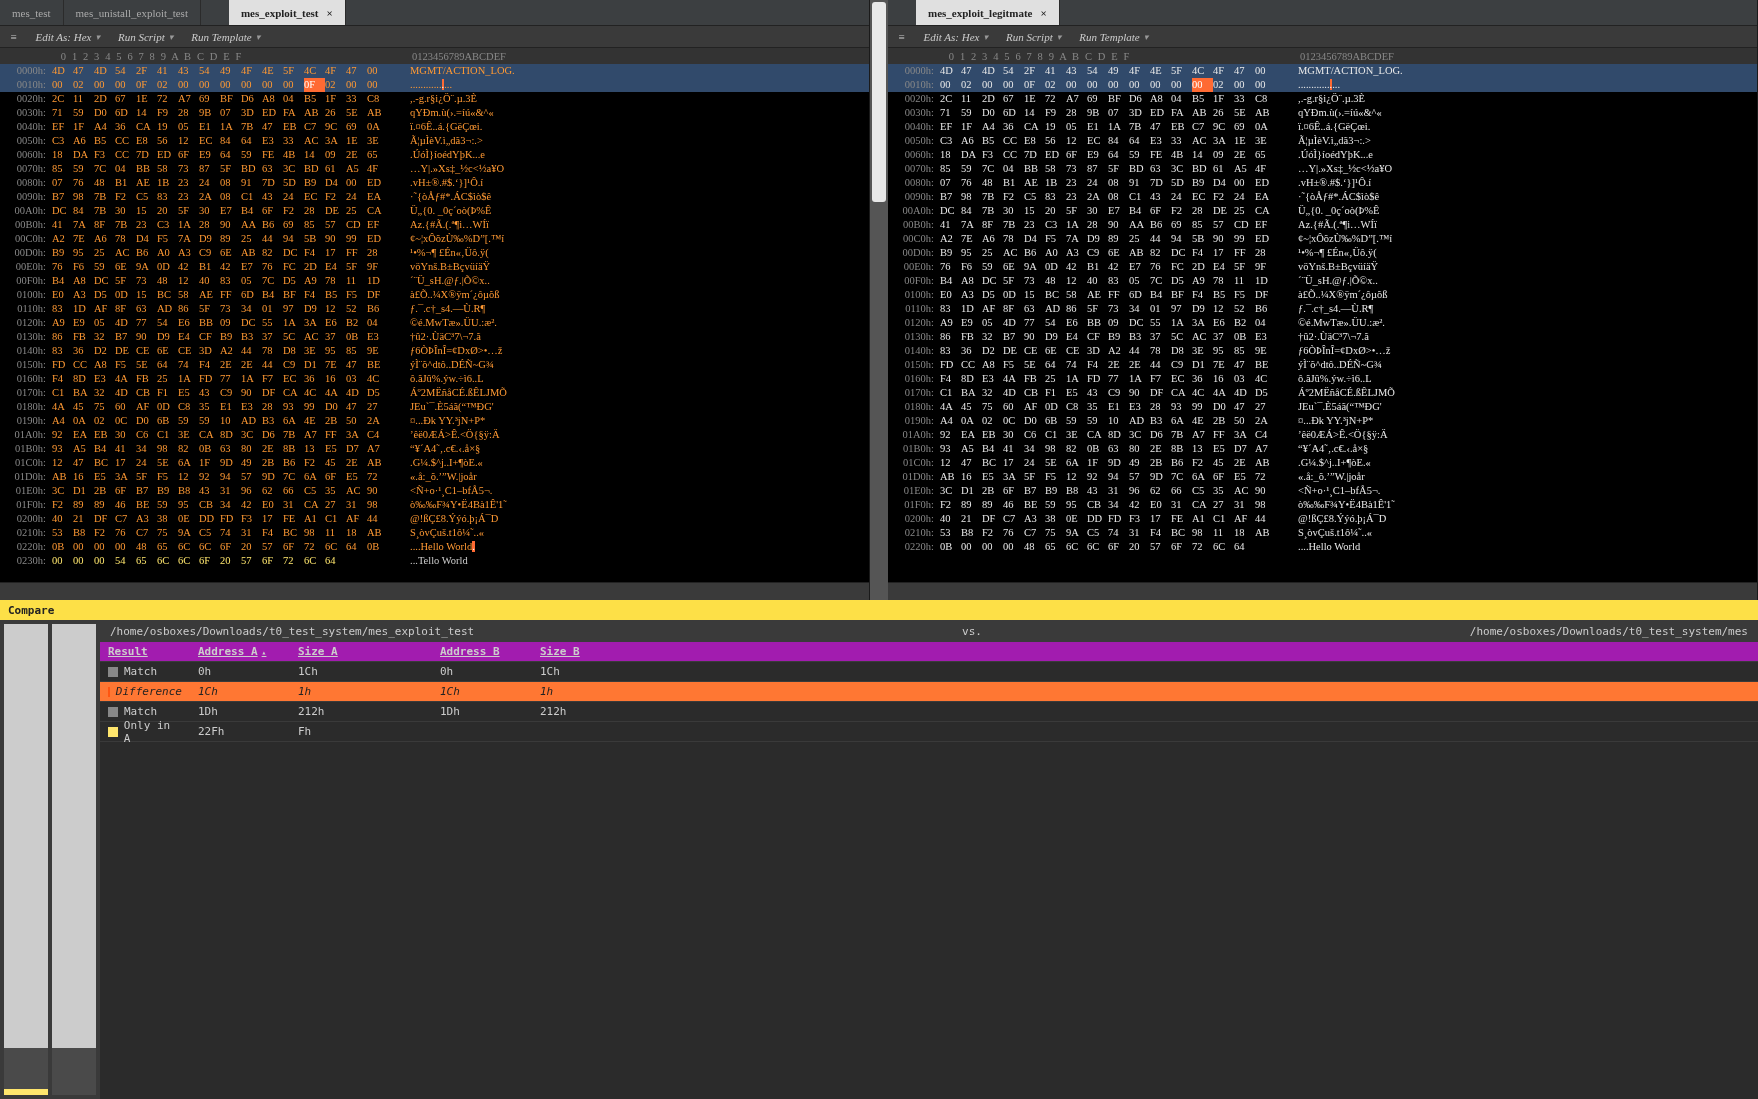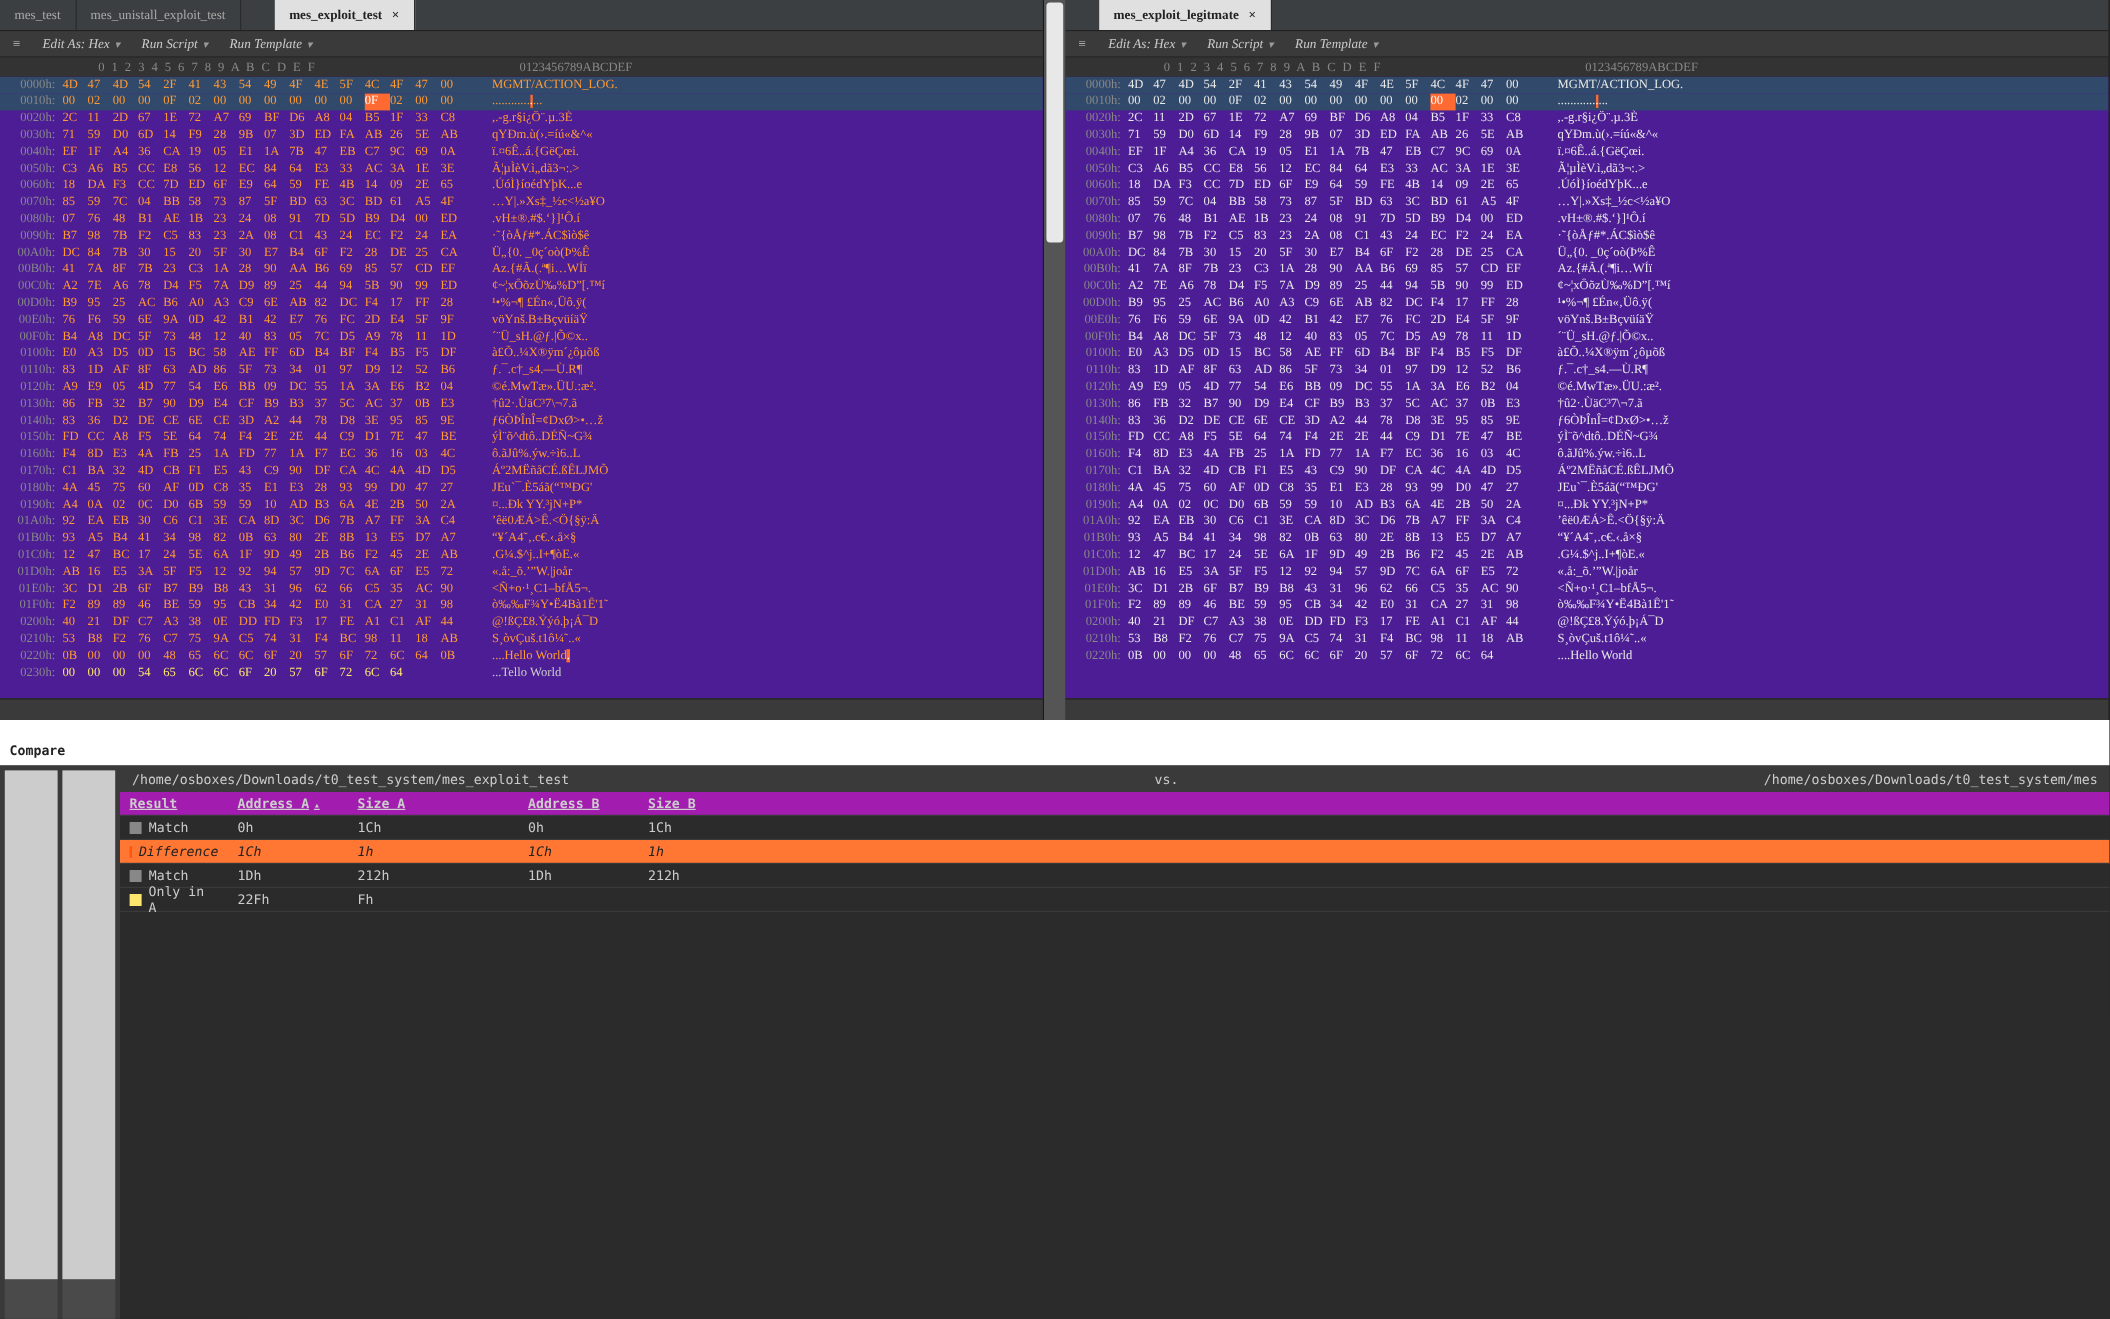--- a/index.html
+++ b/index.html
@@ -55,34 +55,34 @@
   color: #ccc;
   font-style: italic;
   cursor: pointer;
   display: flex;
   align-items: center;
   gap: 4px;
 }
 .chev { font-size: 9px; color: #999; }
 .ruler {
   display: flex;
-  padding-left: 79px;
+  padding-left: 58px;
   background: #333;
   color: #888;
   font-size: 10.5px;
   height: 16px;
   align-items: center;
   white-space: pre;
 }
 .ruler-hex { width: 340px; letter-spacing: 0.2px; }
 .ruler-ascii { margin-left: 14px; }
 .hex-body {
   flex: 1;
   overflow: hidden;
-  background: #4c1d95;
+  background: #000000;
   padding-bottom: 6px;
 }
 .hex-row {
   display: flex;
   height: 14px;
   align-items: center;
   white-space: pre;
   font-size: 10.5px;
   line-height: 14px;
 }
@@ -95,24 +95,24 @@
 .b.onlya { color: #ffe66d; }
 .hex-row.hl { background: #314a6b; }
 .hex-row .mark { background: #ff6a33; color: #fff; }
 .ascii.diff { color: #ff9933; }
 .ascii.same { color: #e8e8e8; }
 .ascii .hlspan { background: #ff6a33; color:#fff; }
 .status-strip { height: 18px; background: #3a3a3a; border-top: 1px solid #222; }
 .scroll-gap { width: 18px; background: #555; display: flex; flex-direction: column; align-items: center; }
 .scroll-thumb { background: #e8e8e8; width: 14px; height: 200px; border-radius: 3px; margin-top: 2px; }
 .compare-header {
-  background: #ffffff;
+  background: #fde047;
   color: #222;
   font-weight: bold;
-  padding: 19px 8px;
+  padding: 4px 8px;
   height: 20px;
 }
 .compare-body {
   display: flex;
   height: 479px;
   background: #2b2b2b;
 }
 .cmp-sidebar {
   width: 100px;
   background: #3a3a3a;

